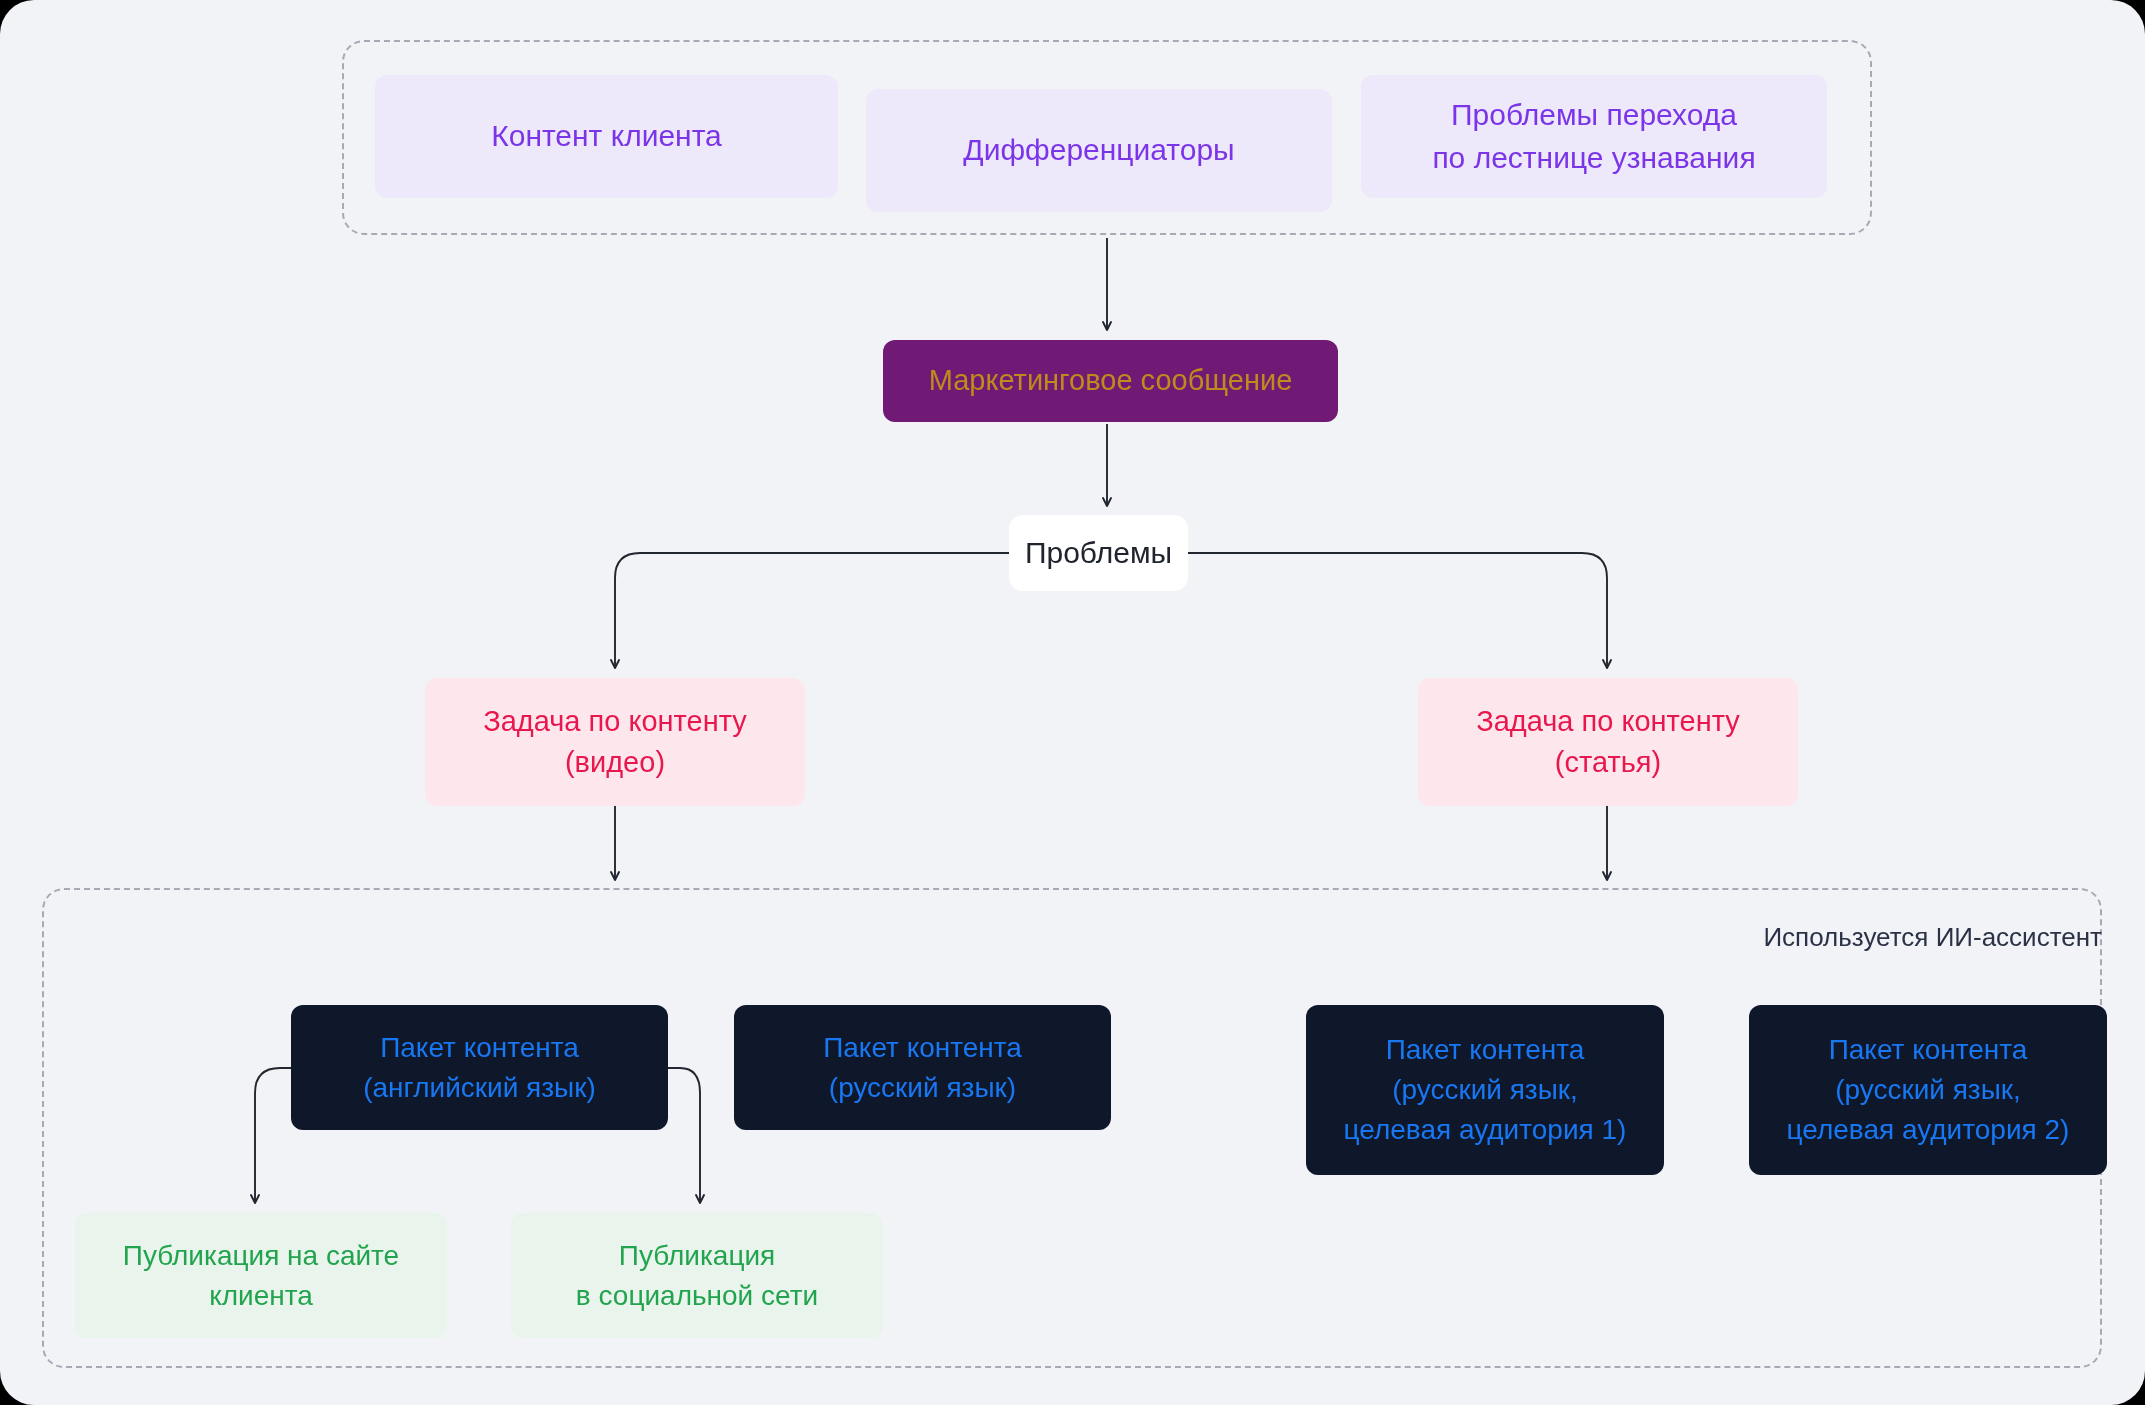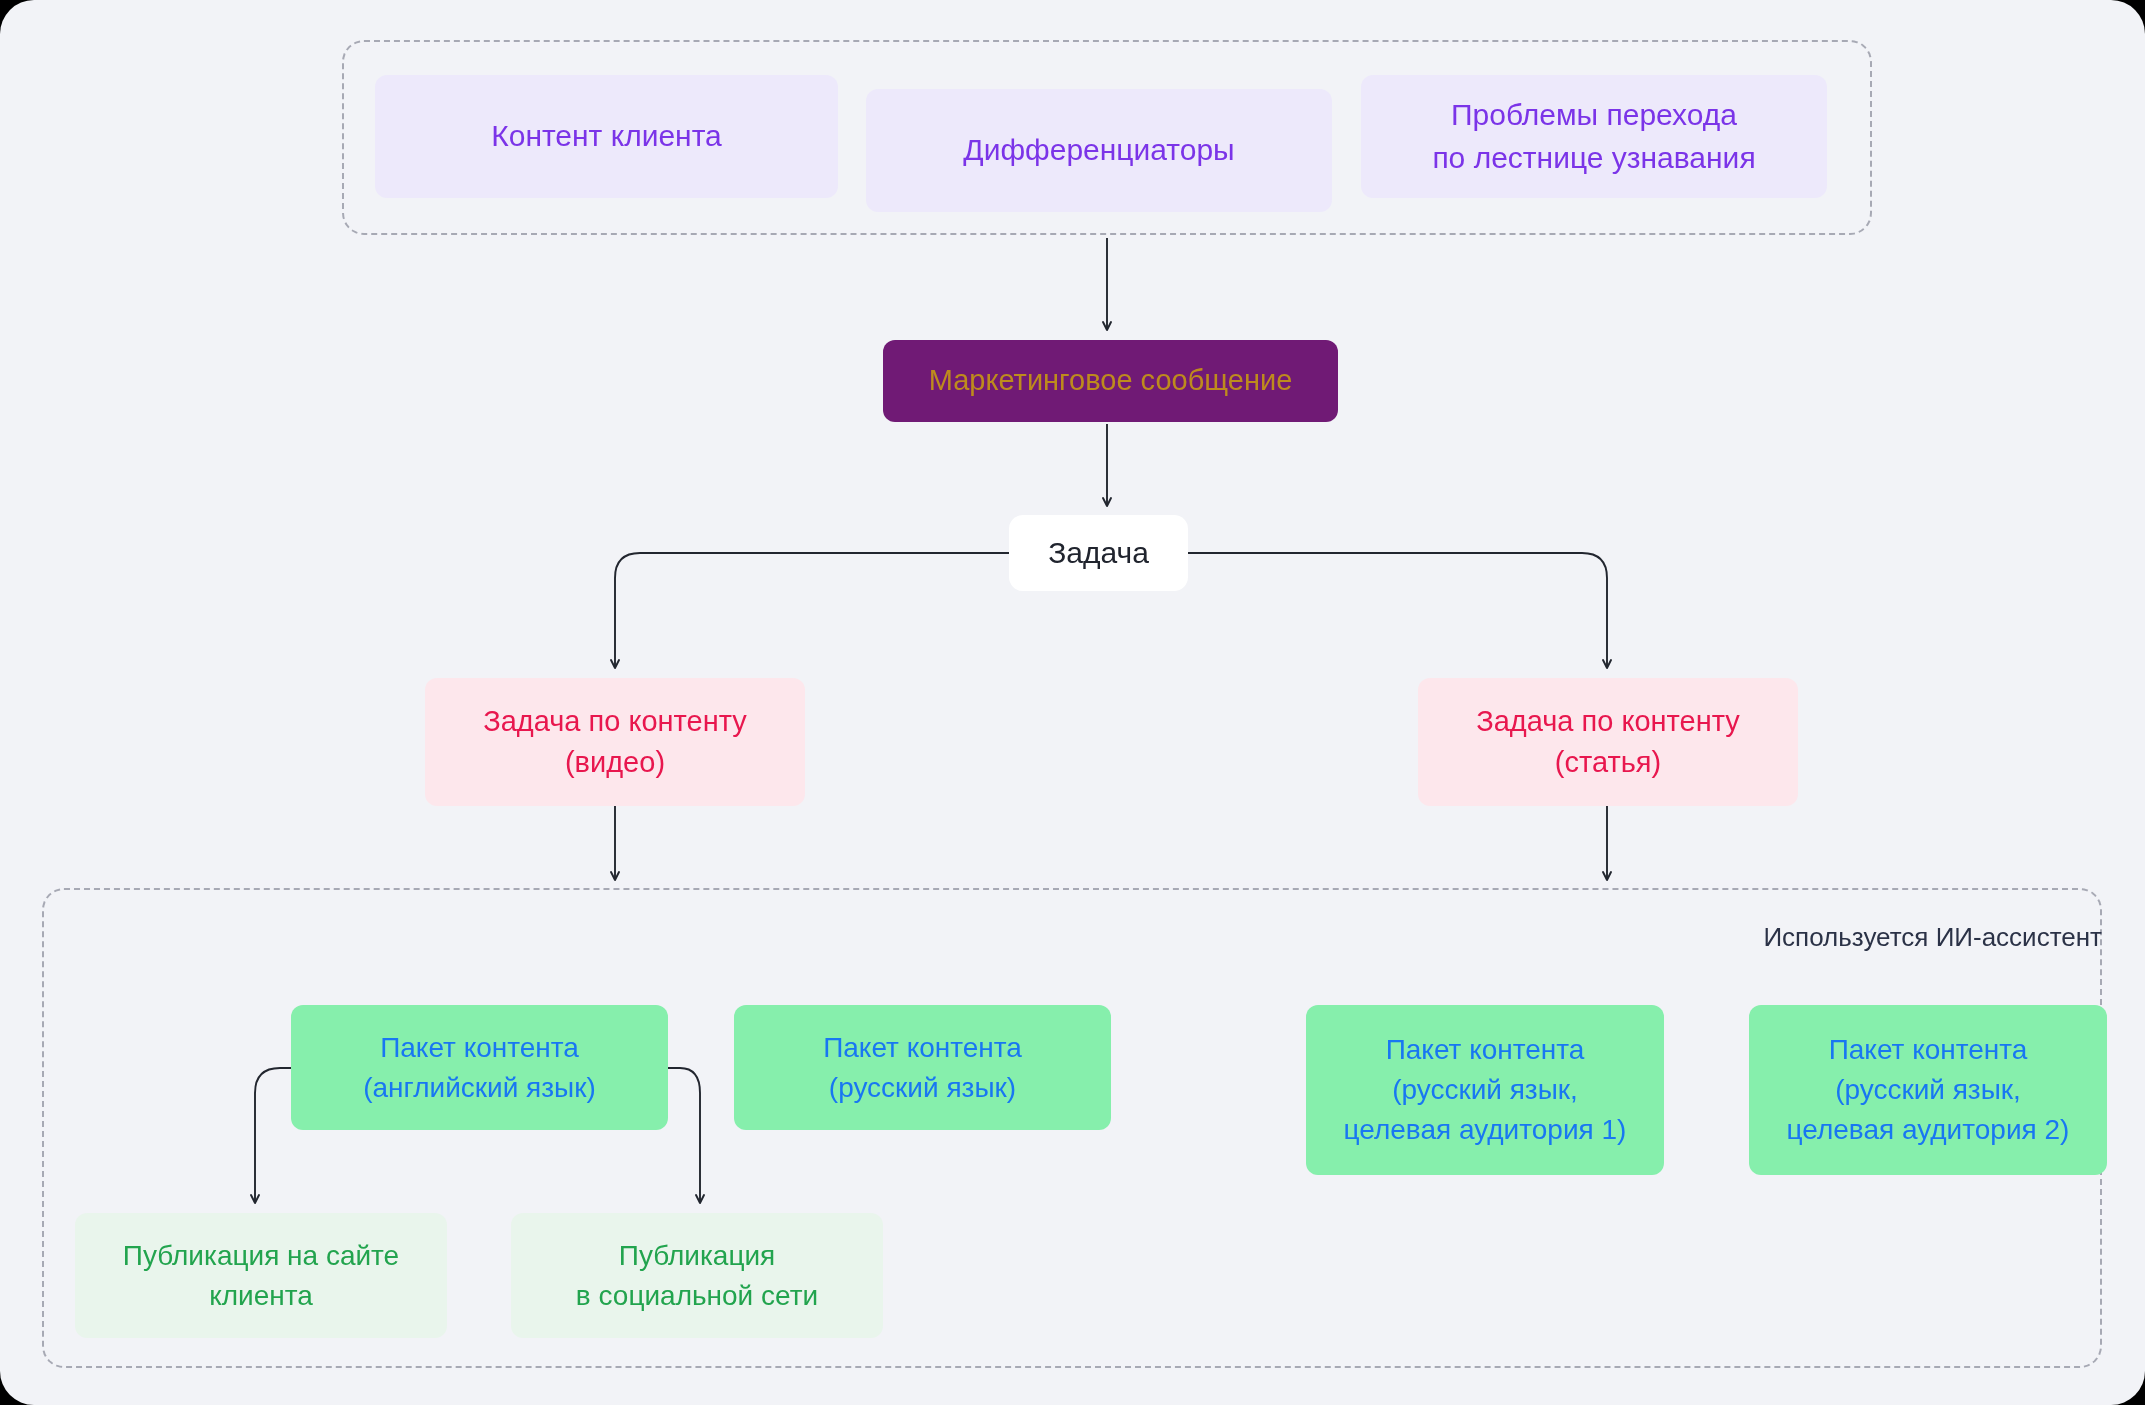--- a/index.html
+++ b/index.html
@@ -74,21 +74,21 @@
     border-radius: 14px;
   }
   
   .n-task {
     background: #FDE7EC;
     color: #E8174E;
     font-size: 29px;
   }
   
   .n-package {
-    background: #86efac;
+    background: #0f172a;
     color: #1877F2;
     font-size: 28px;
   }
   
   .n-publish {
     background: #E9F5EC;
     color: #22A44E;
     font-size: 28px;
   }
 </style>
@@ -130,21 +130,21 @@
 
   <div class="node n-source" style="left:375px; top:75px; width:463px; height:123px;">Контент клиента</div>
 
   <div class="node n-source" style="left:866px; top:89px; width:466px; height:123px;">Дифференциаторы</div>
 
   <div class="node n-source" style="left:1361px; top:75px; width:466px; height:123px;">Проблемы перехода
 по лестнице узнавания</div>
 
   <div class="node n-message" style="left:883px; top:340px; width:455px; height:82px;">Маркетинговое сообщение</div>
 
-  <div class="node n-content" style="left:1009px; top:515px; width:179px; height:76px;">Задача</div>
+  <div class="node n-content" style="left:1009px; top:515px; width:179px; height:76px;">Проблемы</div>
 
   <div class="node n-task" style="left:425px; top:678px; width:380px; height:128px;">Задача по контенту
 (видео)</div>
 
   <div class="node n-task" style="left:1418px; top:678px; width:380px; height:128px;">Задача по контенту
 (статья)</div>
 
   <div class="node n-package" style="left:291px; top:1005px; width:377px; height:125px;">Пакет контента
 (английский язык)</div>
 

